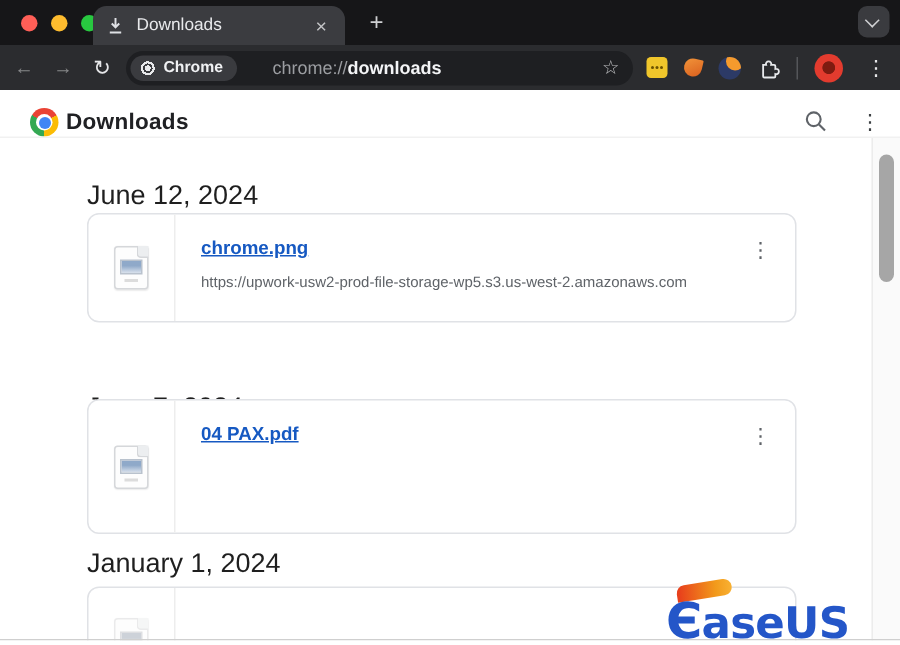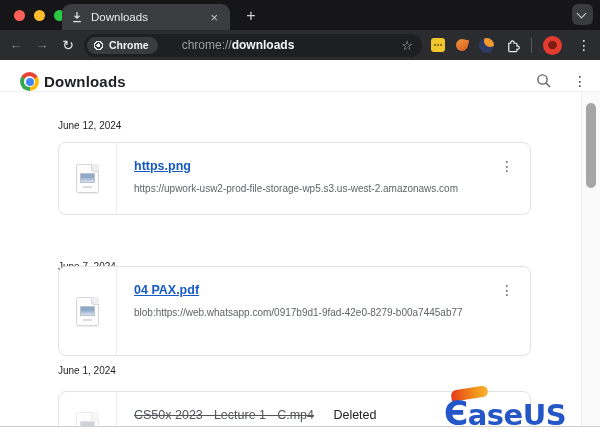--- a/index.html
+++ b/index.html
@@ -63,21 +63,21 @@
      background:conic-gradient(#ea4335 0 60deg, #fbbc05 60deg 180deg, #34a853 180deg 300deg, #ea4335 300deg 360deg); }
   .chrome-logo::before { content:""; position:absolute; left:4px; top:4px; width:11px; height:11px;
      border-radius:50%; background:#fff; }
   .chrome-logo::after { content:""; position:absolute; left:5.5px; top:5.5px; width:8px; height:8px;
      border-radius:50%; background:#4285f4; }
   .page-title { position:absolute; left:44px; top:73px; font-size:15px; font-weight:bold; color:#202124; letter-spacing:.2px; }
   .hdr-search { position:absolute; left:535px; top:72px; width:18px; height:18px; }
   .hdr-menu { position:absolute; left:570px; top:72px; color:#3c4043; font-size:14px; line-height:18px; padding:0 3px; }
   .hdr-rule { position:absolute; left:0; top:91px; right:0; height:1px; background:#f1f1f1; }
 
-  .date-label { position:absolute; left:58px; font-size:10px; color:#1f1f1f; }
+  .date-label { position:absolute; left:58px; font-size:18px; color:#1f1f1f; }
 
   .card { position:absolute; left:58px; width:473px; background:#fff; border:1px solid #e0e2e6; border-radius:8px; }
   .icon-col { position:absolute; left:0; top:0; bottom:0; width:58px; border-right:1px solid #ededed;
       display:flex; align-items:center; justify-content:center; }
   .file-icon { width:23px; height:29px; background:#fdfdfd; border:1px solid #d5d7da; border-radius:2.5px;
       position:relative; box-shadow:0 .5px 1px rgba(0,0,0,.08); }
   .file-icon::before { content:""; position:absolute; right:-1px; top:-1px; width:7px; height:7px;
       background:#eceef0; border-left:1px solid #d5d7da; border-bottom:1px solid #d5d7da; border-radius:0 0 0 3px; }
   .file-thumb { position:absolute; left:3px; top:8px; width:15px; height:10px;
       background:linear-gradient(#8fa9c9 40%, #d9e1ec); border:.5px solid #b9c2cd; }
@@ -172,53 +172,47 @@
 
 <div class="date-label" style="top:120px">June 12, 2024</div>
 <div class="card" style="top:142px; height:73px">
   <div class="icon-col">
     <span class="file-icon">
         <span class="file-thumb"></span>
         <span class="file-line"></span>
       </span>
   </div>
   <div class="card-body">
-    <a class="file-link" href="#">https.png</a>
+    <a class="file-link" href="#">chrome.png</a>
     <div class="file-url">https://upwork-usw2-prod-file-storage-wp5.s3.us-west-2.amazonaws.com</div>
   </div>
   <span class="card-menu">⋮</span>
 </div>
 
 <div class="date-label" style="top:261px">June 7, 2024</div>
 <div class="card" style="top:266px; height:90px">
   <div class="icon-col">
     <span class="file-icon">
         <span class="file-thumb"></span>
         <span class="file-line"></span>
       </span>
   </div>
   <div class="card-body">
     <a class="file-link" href="#">04 PAX.pdf</a>
-    <div class="file-url">blob:https://web.whatsapp.com/0917b9d1-9fad-42e0-8279-b00a7445ab77</div>
   </div>
   <span class="card-menu">⋮</span>
 </div>
 
-<div class="date-label" style="top:365px">June 1, 2024</div>
+<div class="date-label" style="top:365px">January 1, 2024</div>
 <div class="card" style="top:391px; height:70px">
   <div class="icon-col">
     <span class="file-icon faded">
         <span class="file-thumb"></span>
       </span>
   </div>
-  <div class="card-body">
-    <span class="file-name-deleted">CS50x 2023 - Lecture 1 - C.mp4</span>
-    <span class="file-status">Deleted</span>
-    
-  </div>
 </div>
 
 <div class="scroll-track">
   <div class="scroll-thumb"></div>
 </div>
 
 <div class="capture-line"></div>
 <div class="capture-gap"></div>
 
 <div class="watermark">

